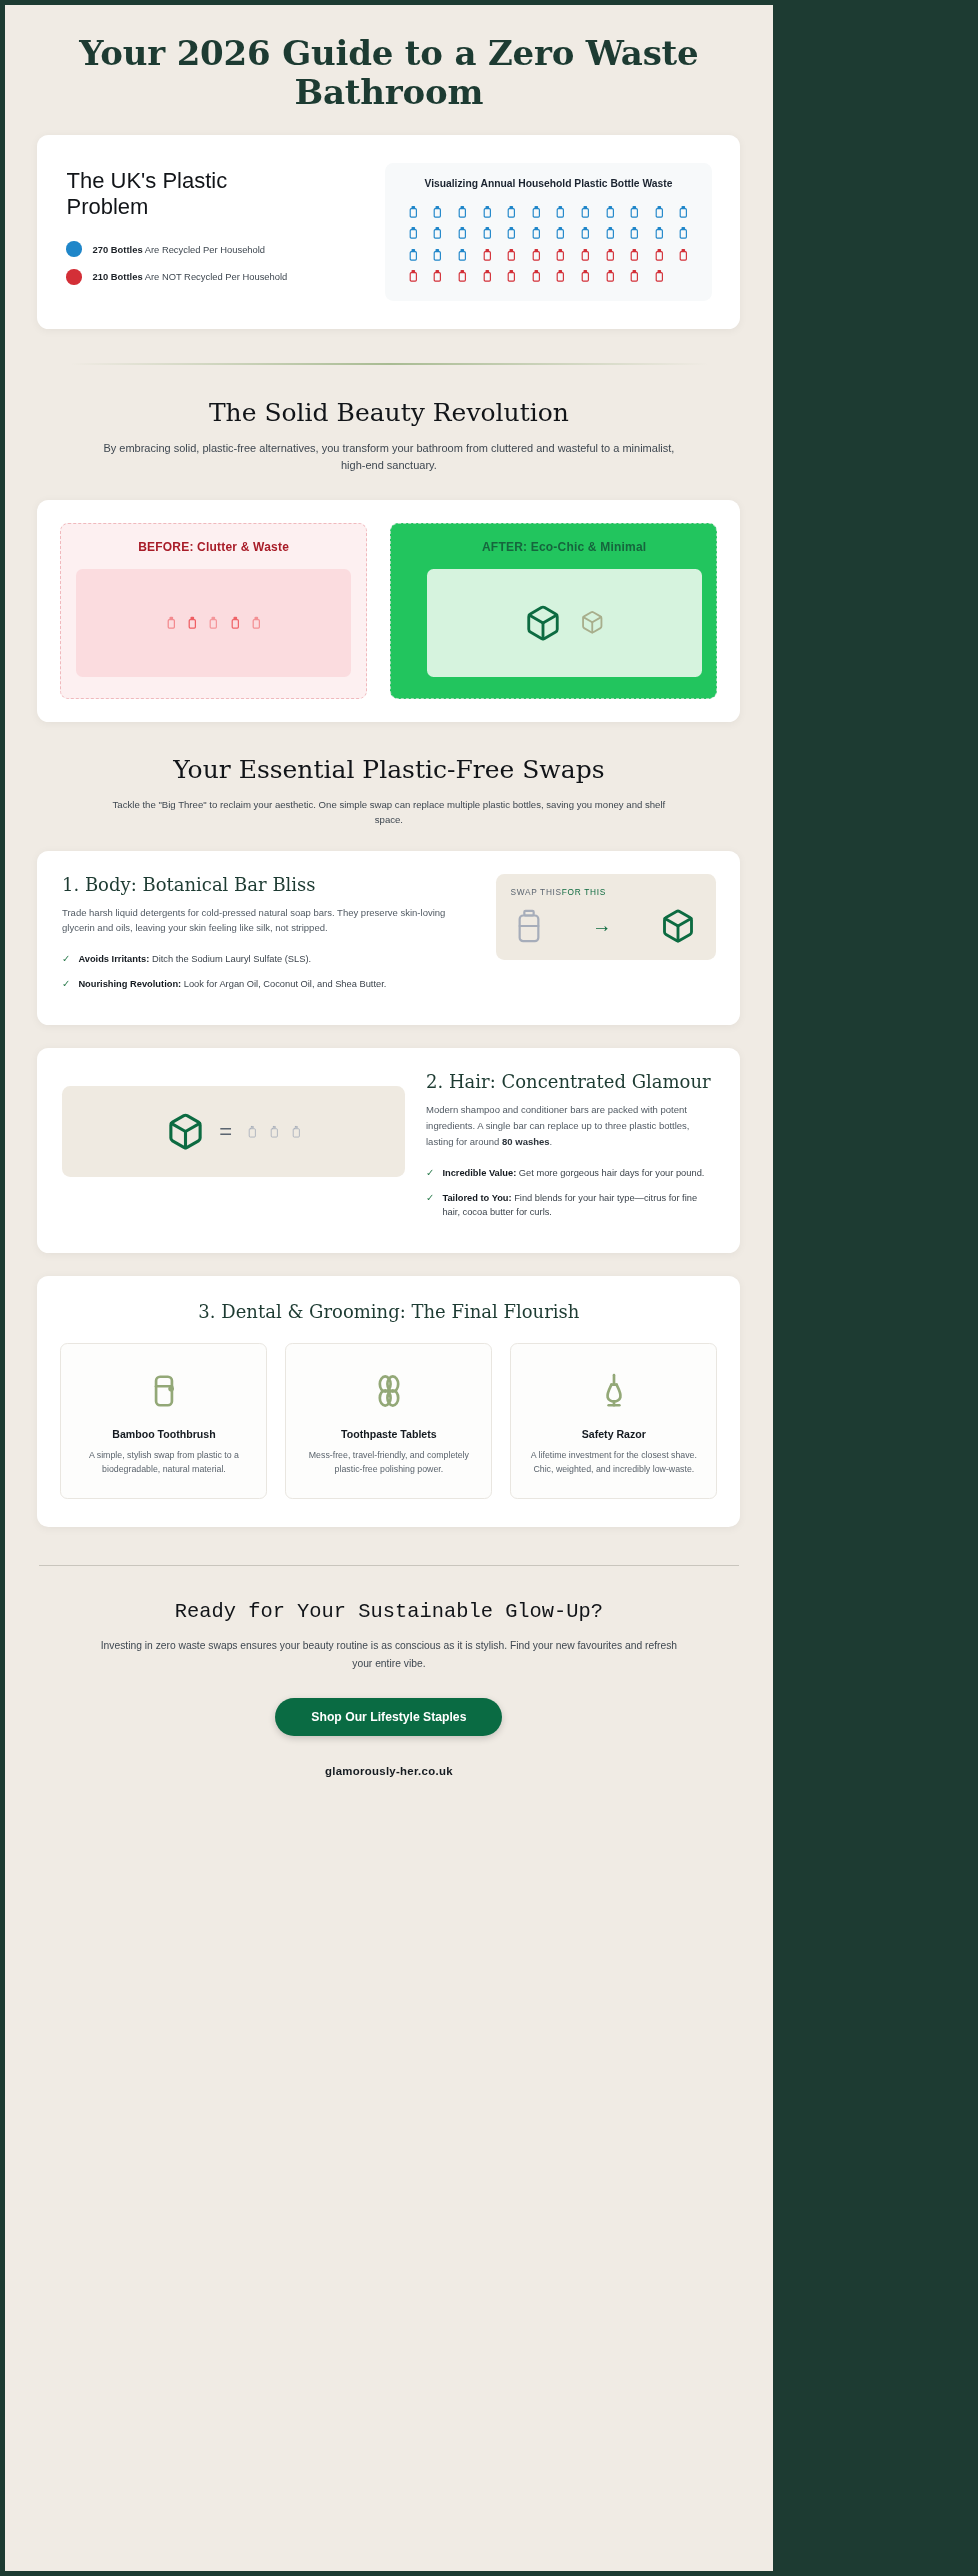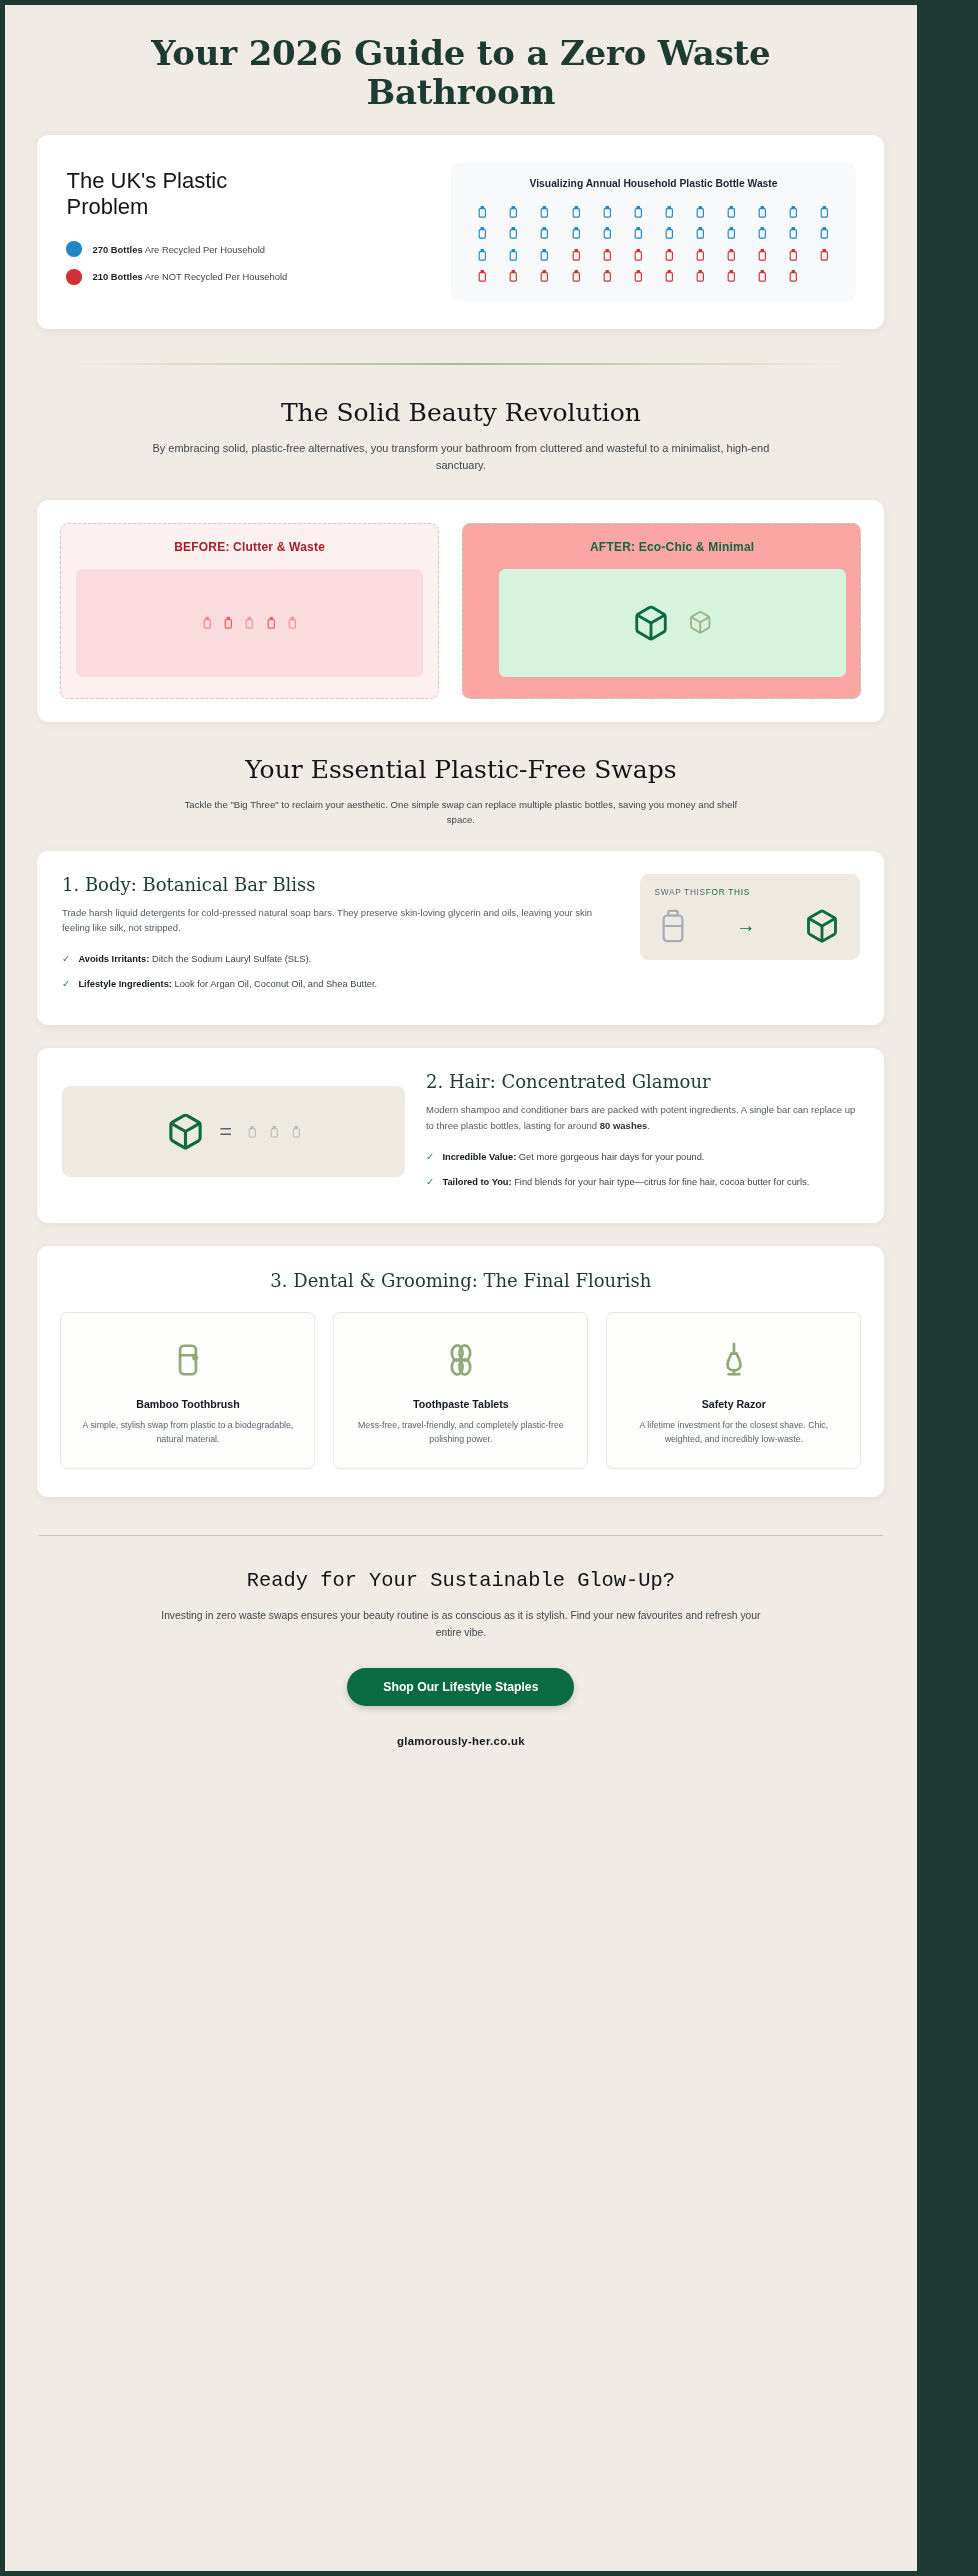--- a/index.html
+++ b/index.html
@@ -11,21 +11,21 @@
 
   body {
     font-family: "Liberation Sans", sans-serif;
     width: 979px;
     min-height: 2576px;
     padding: 4.9px;
   }
 
   .page {
     background: #f0ebe4;
-    width: 912px;
+    width: 768px;
     min-height: 2566px;
     padding: 24.5px 16.3px 33px 16.3px;
   }
 
   
   .hero { text-align: center; padding: 4.9px 49px 23px 49px; }
   .hero-title {
     font-family: "DejaVu Serif", serif;
     font-size: 34px;
     line-height: 1.14;
@@ -138,21 +138,21 @@
   
   .ba-card { margin-top: 24.5px; padding: 23px; }
   .ba-grid { display: flex; gap: 23px; }
   .ba-panel {
     flex: 1;
     border-radius: 8.2px;
     padding: 16.3px 14.7px 21px 14.7px;
     text-align: center;
   }
   .ba-before { background: #fdf0f1; border: 1.2px dashed #f0b9bd; }
-  .ba-after  { background: #fca5a5; border: 1.2px dashed #a9dcbb; padding-left: 36px; }
+  .ba-after  { background: #22c55e; border: 1.2px dashed #a9dcbb; padding-left: 36px; }
   .ba-label { font-size: 12px; font-weight: bold; letter-spacing: 0.2px; }
   .ba-before .ba-label { color: #a81c28; }
   .ba-after  .ba-label { color: #16653d; }
   .ba-stage {
     margin-top: 14.7px;
     border-radius: 6.5px;
     height: 108px;
     display: flex;
     align-items: center;
     justify-content: center;
@@ -583,21 +583,21 @@
     <div class="swap-main">
       <h3 class="swap-title">1. Body: Botanical Bar Bliss</h3>
       <p class="swap-body">Trade harsh liquid detergents for cold-pressed natural soap bars. They preserve skin-loving glycerin and oils, leaving your skin feeling like silk, not stripped.</p>
       <div class="bullets">
         <div class="bullet">
           <span class="tick">✓</span>
           <span><b>Avoids Irritants:</b><span> Ditch the Sodium Lauryl Sulfate (SLS).</span></span>
         </div>
         <div class="bullet">
           <span class="tick">✓</span>
-          <span><b>Lifestyle Ingredients:</b><span> Look for Argan Oil, Coconut Oil, and Shea Butter.</span></span>
+          <span><b>Nourishing Revolution:</b><span> Look for Argan Oil, Coconut Oil, and Shea Butter.</span></span>
         </div>
       </div>
     </div>
     <div class="swap-visual">
       <div class="sv-labels">
         <span class="sv-from">SWAP THIS</span>
         <span class="sv-to">FOR THIS</span>
       </div>
       <div class="sv-row">
         <svg width="28" height="36" viewBox="0 0 24 30" fill="none" stroke="#a6adba" stroke-width="1.9" stroke-linecap="round" stroke-linejoin="round">

